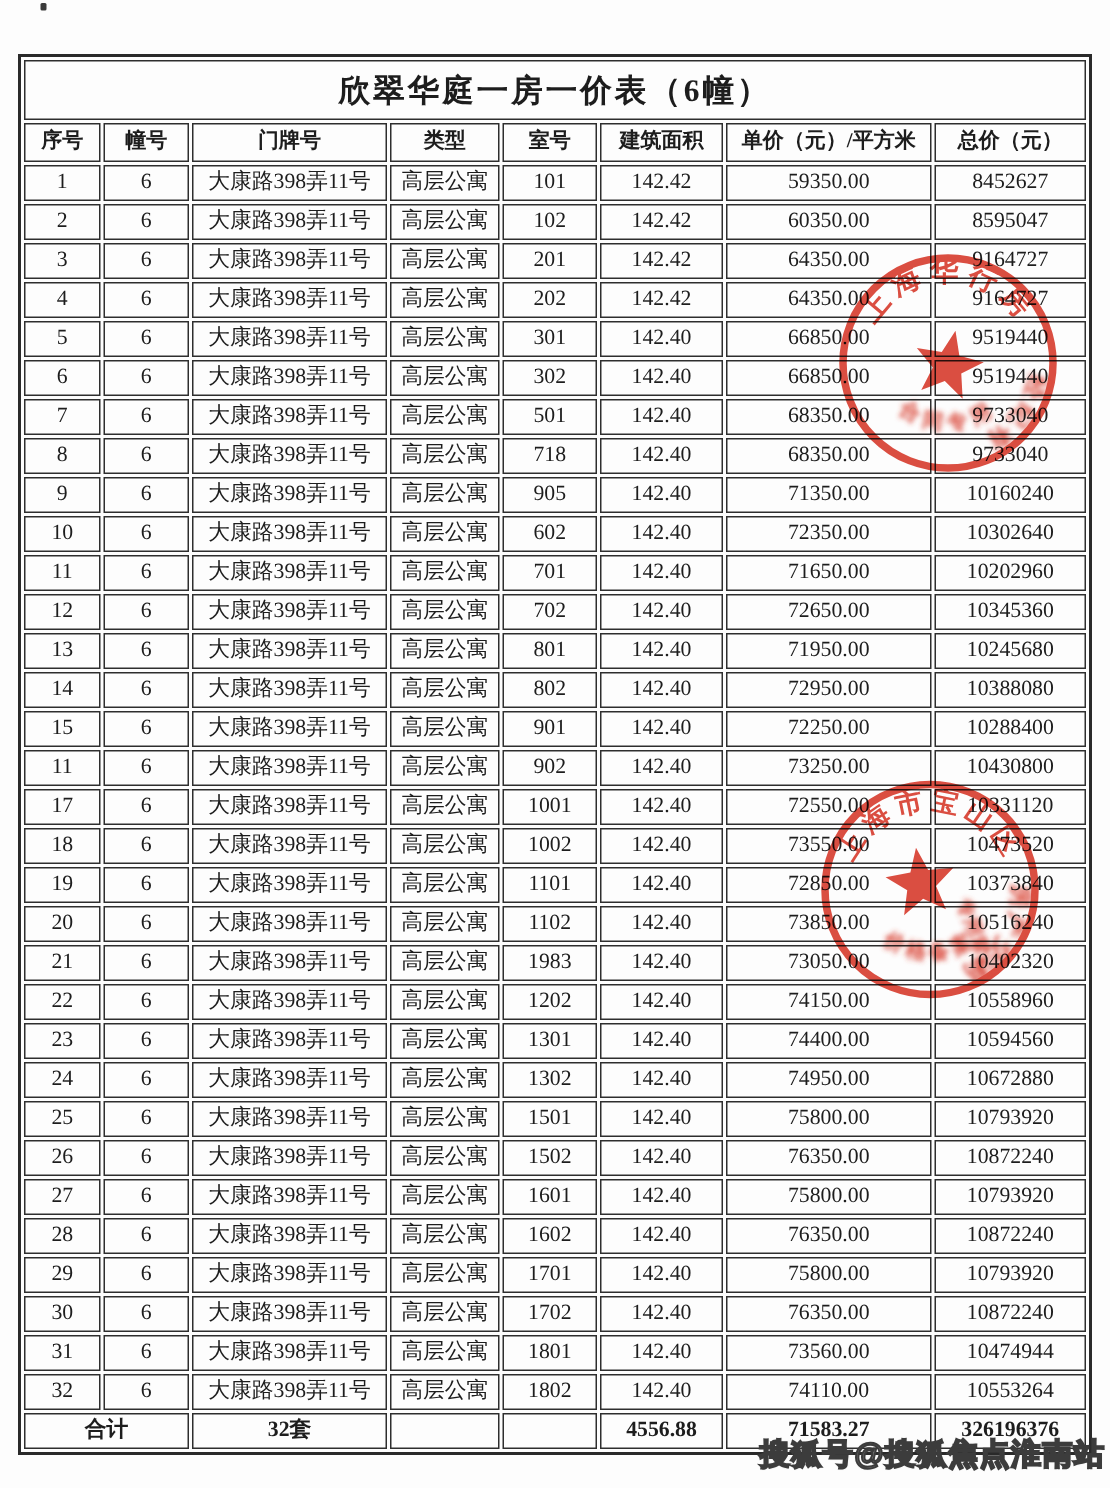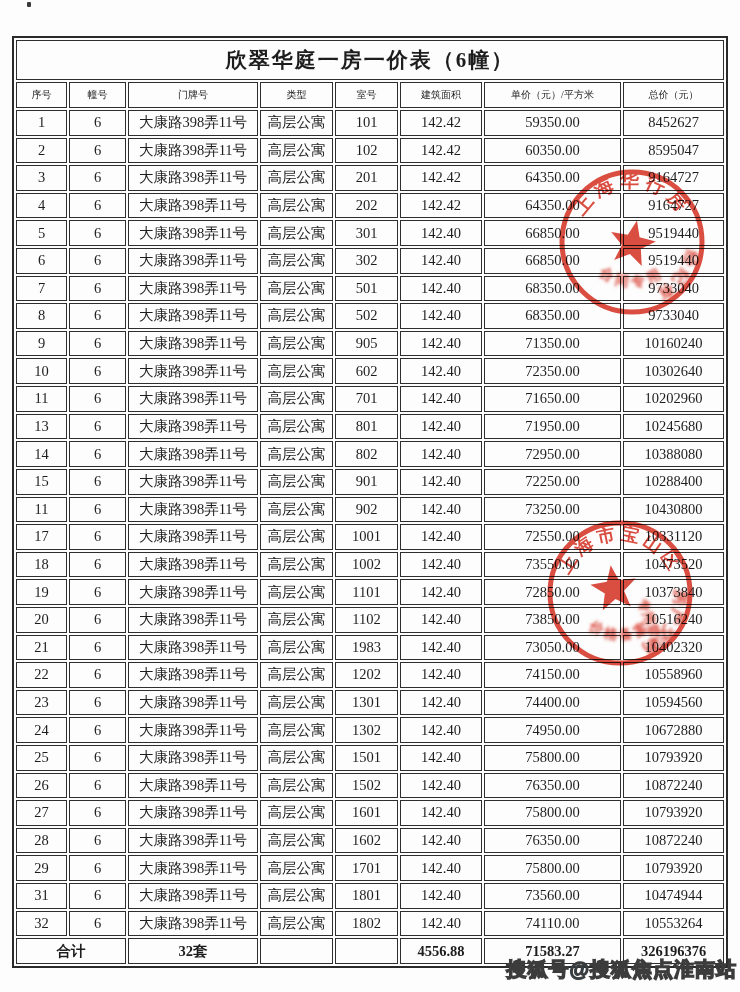--- a/index.html
+++ b/index.html
@@ -20,34 +20,34 @@
   }
   td,th{
     border:1.6px solid #2e2e2e;text-align:center;vertical-align:middle;
     padding:0;font-size:14.5px;line-height:1.05;white-space:nowrap;overflow:hidden;
     font-weight:400;background:#fdfdfd;
   }
   tr.title-row td{
     font-size:21px;font-weight:700;letter-spacing:2px;height:38px;
   }
   tr.header-row{height:26px;}
-  tr.header-row th{font-weight:400;font-size:10px;}
+  tr.header-row th{font-weight:700;font-size:14px;}
   tbody tr{height:24px;}
   tr.summary-row td{font-weight:700;}
   
   .stamp{
     position:absolute;color:#d93a2c;mix-blend-mode:multiply;opacity:.9;
     overflow:visible;pointer-events:none;
   }
   .stamp text{fill:currentColor;font-family:"Liberation Serif",serif;}
   
   .watermark{
     position:absolute;right:3px;top:956px;
     font-family:"Liberation Sans",sans-serif;font-weight:700;font-size:20px;
-    letter-spacing:1px;color:#0c4a6e;
+    letter-spacing:1px;color:#737373;
     -webkit-text-stroke:1.3px #3c3c3c;
     text-shadow:0 0 1px #555;
     white-space:nowrap;
   }
 </style>
 </head>
 <body>
 
 <div class="page">
 
@@ -148,21 +148,21 @@
           <td>501</td>
           <td>142.40</td>
           <td>68350.00</td>
           <td>9733040</td>
         </tr>
         <tr>
           <td>8</td>
           <td>6</td>
           <td>大康路398弄11号</td>
           <td>高层公寓</td>
-          <td>502</td>
+          <td>718</td>
           <td>142.40</td>
           <td>68350.00</td>
           <td>9733040</td>
         </tr>
         <tr>
           <td>9</td>
           <td>6</td>
           <td>大康路398弄11号</td>
           <td>高层公寓</td>
           <td>905</td>
@@ -184,20 +184,30 @@
           <td>11</td>
           <td>6</td>
           <td>大康路398弄11号</td>
           <td>高层公寓</td>
           <td>701</td>
           <td>142.40</td>
           <td>71650.00</td>
           <td>10202960</td>
         </tr>
         <tr>
+          <td>12</td>
+          <td>6</td>
+          <td>大康路398弄11号</td>
+          <td>高层公寓</td>
+          <td>702</td>
+          <td>142.40</td>
+          <td>72650.00</td>
+          <td>10345360</td>
+        </tr>
+        <tr>
           <td>13</td>
           <td>6</td>
           <td>大康路398弄11号</td>
           <td>高层公寓</td>
           <td>801</td>
           <td>142.40</td>
           <td>71950.00</td>
           <td>10245680</td>
         </tr>
         <tr>
@@ -352,20 +362,30 @@
         </tr>
         <tr>
           <td>29</td>
           <td>6</td>
           <td>大康路398弄11号</td>
           <td>高层公寓</td>
           <td>1701</td>
           <td>142.40</td>
           <td>75800.00</td>
           <td>10793920</td>
+        </tr>
+        <tr>
+          <td>30</td>
+          <td>6</td>
+          <td>大康路398弄11号</td>
+          <td>高层公寓</td>
+          <td>1702</td>
+          <td>142.40</td>
+          <td>76350.00</td>
+          <td>10872240</td>
         </tr>
         <tr>
           <td>31</td>
           <td>6</td>
           <td>大康路398弄11号</td>
           <td>高层公寓</td>
           <td>1801</td>
           <td>142.40</td>
           <td>73560.00</td>
           <td>10474944</td>

